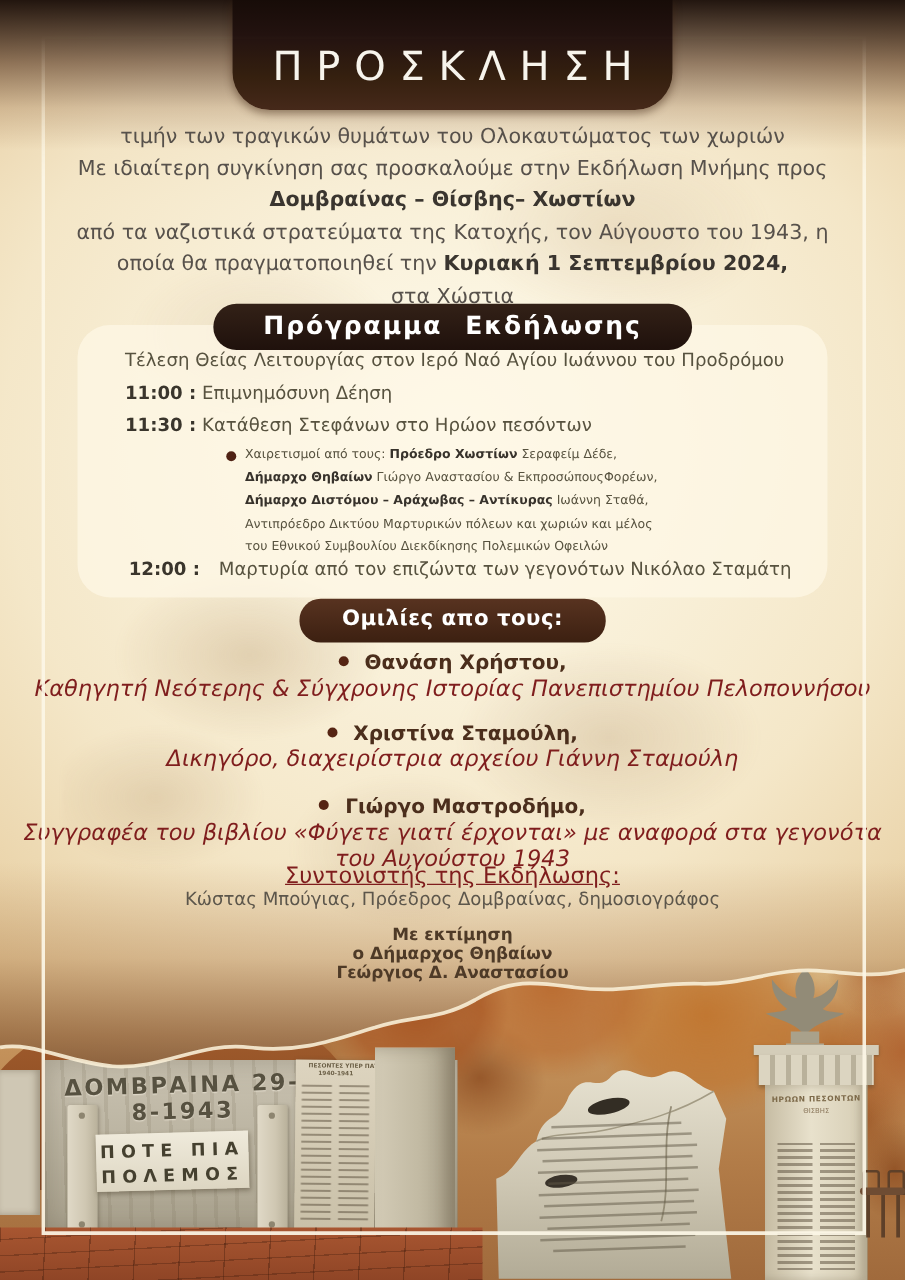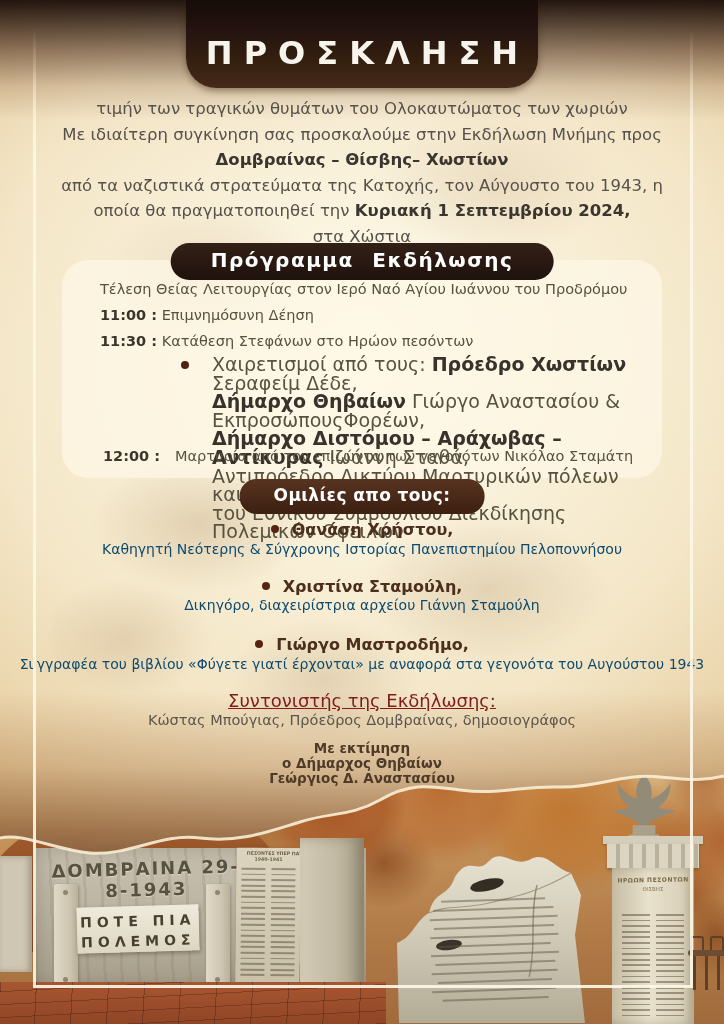--- a/index.html
+++ b/index.html
@@ -100,47 +100,47 @@
     radial-gradient(120px 80px at 12% 66%, rgba(150,108,62,.18), transparent 72%);}
   .watermark2{position:absolute;left:60px;top:100px;width:604px;height:240px;filter:blur(2px);background:
     radial-gradient(170px 100px at 72% 35%, rgba(170,130,82,.16), transparent 72%),
     radial-gradient(150px 90px at 25% 70%, rgba(165,125,78,.14), transparent 72%);}
   .edge-lip{position:absolute;inset:0;z-index:3;pointer-events:none;}
 
   
   .title-box{position:absolute;left:186px;top:0;width:352px;height:88px;border-radius:0 0 30px 30px;
     background:linear-gradient(180deg,#170c08 0%,#241310 35%,#35200f 70%,#46291a 100%);
     box-shadow:0 3px 7px rgba(55,28,10,.45);}
-  .title-text{padding-top:34px;text-align:center;font-size:32px;font-weight:700;
+  .title-text{padding-top:34px;text-align:center;font-size:32px;font-weight:400;
     color:#f7f4ec;letter-spacing:11px;text-indent:11px;}
 
   
   .intro{position:absolute;left:42px;top:96px;width:640px;text-align:center;
     font-size:16.5px;line-height:25.5px;color:#57514b;}
   .intro b{color:#3a352f;}
 
   
   .badge{position:absolute;left:50%;transform:translateX(-50%);color:#fff;font-weight:bold;
     white-space:nowrap;text-align:right;}
   .badge-program{top:243px;font-size:20px;letter-spacing:1.5px;word-spacing:10px;
     padding:5px 40px 8px;border-radius:19px;background:linear-gradient(180deg,#332117,#1f110c);}
   .badge-speeches{top:479px;font-size:17px;letter-spacing:.4px;padding:6px 34px 9px;border-radius:17px;
     background:linear-gradient(180deg,#583320,#3c2011);}
   .program-panel{position:absolute;left:62px;top:260px;width:600px;height:218px;
     border-radius:26px;background:rgba(253,247,229,.74);}
   .pline{position:absolute;font-size:14.5px;color:#57523f;white-space:nowrap;}
   .ptime{font-weight:bold;color:#3a352c;}
   .greet-dot{position:absolute;left:181px;top:361px;width:8px;height:8px;border-radius:50%;background:#4f2214;}
-  .greet{position:absolute;left:212px;top:355px;width:420px;font-size:19px;line-height:18.6px;color:#57523f;}
+  .greet{position:absolute;left:196px;top:355px;width:420px;font-size:10px;line-height:18.6px;color:#57523f;}
   .greet b{color:#37322b;}
 
   
   .centerline{position:absolute;left:0;width:724px;text-align:center;}
   .spk-name{font-size:16px;font-weight:bold;color:#4b2e1c;}
-  .spk-desc{font-size:14px;color:#0c4a6e;}
+  .spk-desc{font-size:18px;color:#7f1d1d;font-style:italic;}
   .dot{display:inline-block;width:8px;height:8px;border-radius:50%;background:#552413;
     vertical-align:2px;margin-right:13px;}
   .coord-label{font-size:18px;color:#7f1d1d;text-decoration:underline;}
   .coord-person{font-size:14.5px;color:#5c564b;}
   .closing{font-size:13.5px;font-weight:bold;color:#4e3a27;line-height:15.5px;}
 
   
   .frame{position:absolute;left:33px;top:28px;width:660px;height:960px;box-sizing:border-box;
     border:3px solid rgba(252,246,230,.92);z-index:5;pointer-events:none;
     -webkit-mask-image:linear-gradient(180deg,transparent 0,rgba(0,0,0,.2) 35px,#000 115px);

